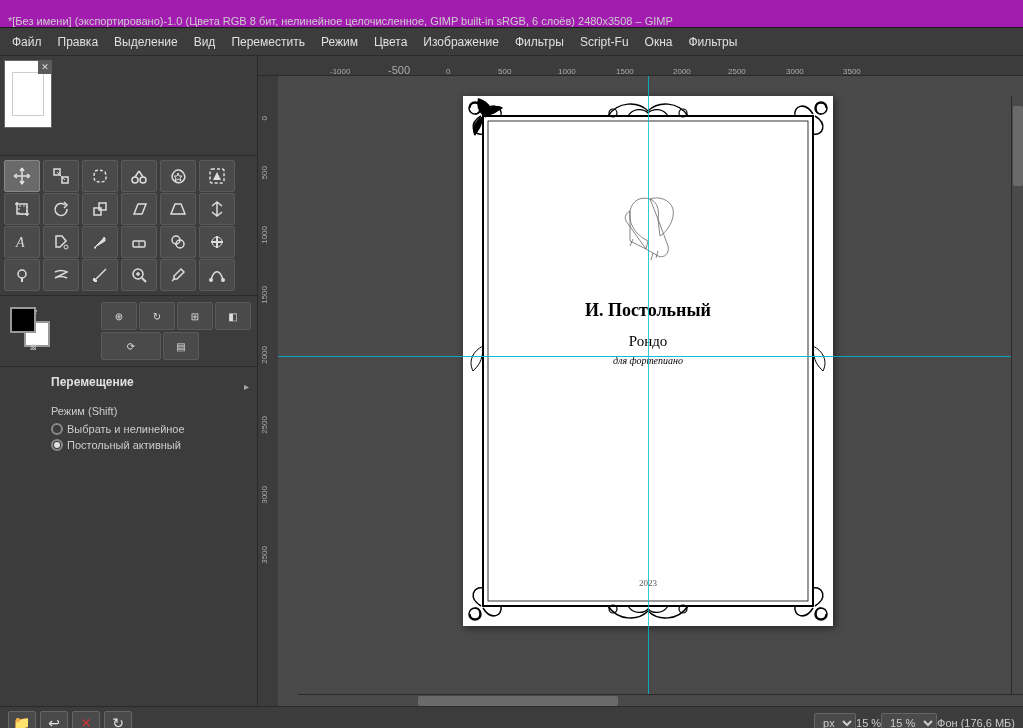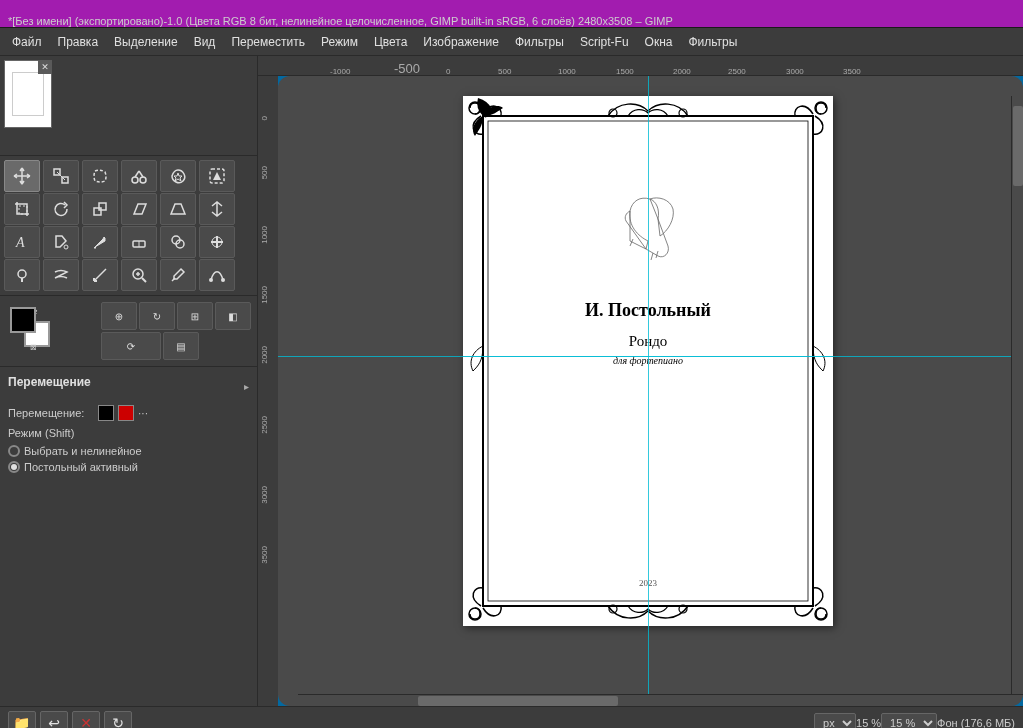--- a/index.html
+++ b/index.html
@@ -110,20 +110,21 @@
       align-items: center;
       justify-content: center;
       font-size: 13px;
       color: #ddd;
     }
 
     
     #tool-options {
       padding: 8px;
       flex: 1;
+      margin-left: 43px;
     }
     #tool-options-title {
       font-size: 12px;
       font-weight: bold;
       color: #e0e0e0;
       margin-bottom: 8px;
     }
     .option-row {
       display: flex;
       align-items: center;
@@ -189,21 +190,20 @@
 
     
     #canvas-content {
       position: absolute;
       top: 20px;
       left: 20px;
       right: 0;
       bottom: 0;
       background: #4a4a4a;
       overflow: hidden;
-      border-radius: 12px;
     }
 
     
     #document-page {
       position: absolute;
       top: 20px;
       left: 185px;
       width: 370px;
       height: 530px;
       background: #fff;
@@ -488,49 +488,41 @@
         </div>
       </div>
     </div>
 
     <div id="tool-options">
       <div style="display:flex;align-items:center;justify-content:space-between;margin-bottom:8px;">
         <div id="tool-options-title">Перемещение</div>
         <div style="font-size:10px;color:#aaa;">▸</div>
       </div>
       <div class="option-row">
-        <span class="option-label">Перемещение:</span>
-        <div class="option-value">
-          <div style="width:16px;height:16px;background:#000;border:1px solid #888;"></div>
-          <div style="width:16px;height:16px;background:#cc0000;border:1px solid #888;"></div>
-          <span style="font-size:10px;color:#ccc;">···</span>
-        </div>
-      </div>
-      <div class="option-row">
         <span style="font-size:11px;color:#ccc;">Режим (Shift)</span>
       </div>
       <div class="radio-option">
         <div class="radio-dot"></div>
         <span>Выбрать и нелинейное</span>
       </div>
       <div class="radio-option">
         <div class="radio-dot checked"></div>
         <span>Постольный активный</span>
       </div>
     </div>
   </div>
 
   <div id="canvas-area">
 
     <div id="ruler-top">
       <div style="position:absolute;top:0;left:20px;right:12px;height:20px;background:#3c3c3c;overflow:hidden;">
         <div style="position:absolute;left:0;right:0;top:0;bottom:0;display:flex;align-items:flex-end;">
 
           <span style="position:absolute;left:52px;font-size:8px;color:#aaa;">-1000</span>
-          <span style="position:absolute;left:116px;font-size:13px;color:#aaa;">-500</span>
+          <span style="position:absolute;left:110px;font-size:11px;color:#aaa;">-500</span>
           <span style="position:absolute;left:168px;font-size:8px;color:#aaa;">0</span>
           <span style="position:absolute;left:220px;font-size:8px;color:#aaa;">500</span>
           <span style="position:absolute;left:280px;font-size:8px;color:#aaa;">1000</span>
           <span style="position:absolute;left:338px;font-size:8px;color:#aaa;">1500</span>
           <span style="position:absolute;left:395px;font-size:8px;color:#aaa;">2000</span>
           <span style="position:absolute;left:450px;font-size:8px;color:#aaa;">2500</span>
           <span style="position:absolute;left:508px;font-size:8px;color:#aaa;">3000</span>
           <span style="position:absolute;left:565px;font-size:8px;color:#aaa;">3500</span>
         </div>
       </div>

